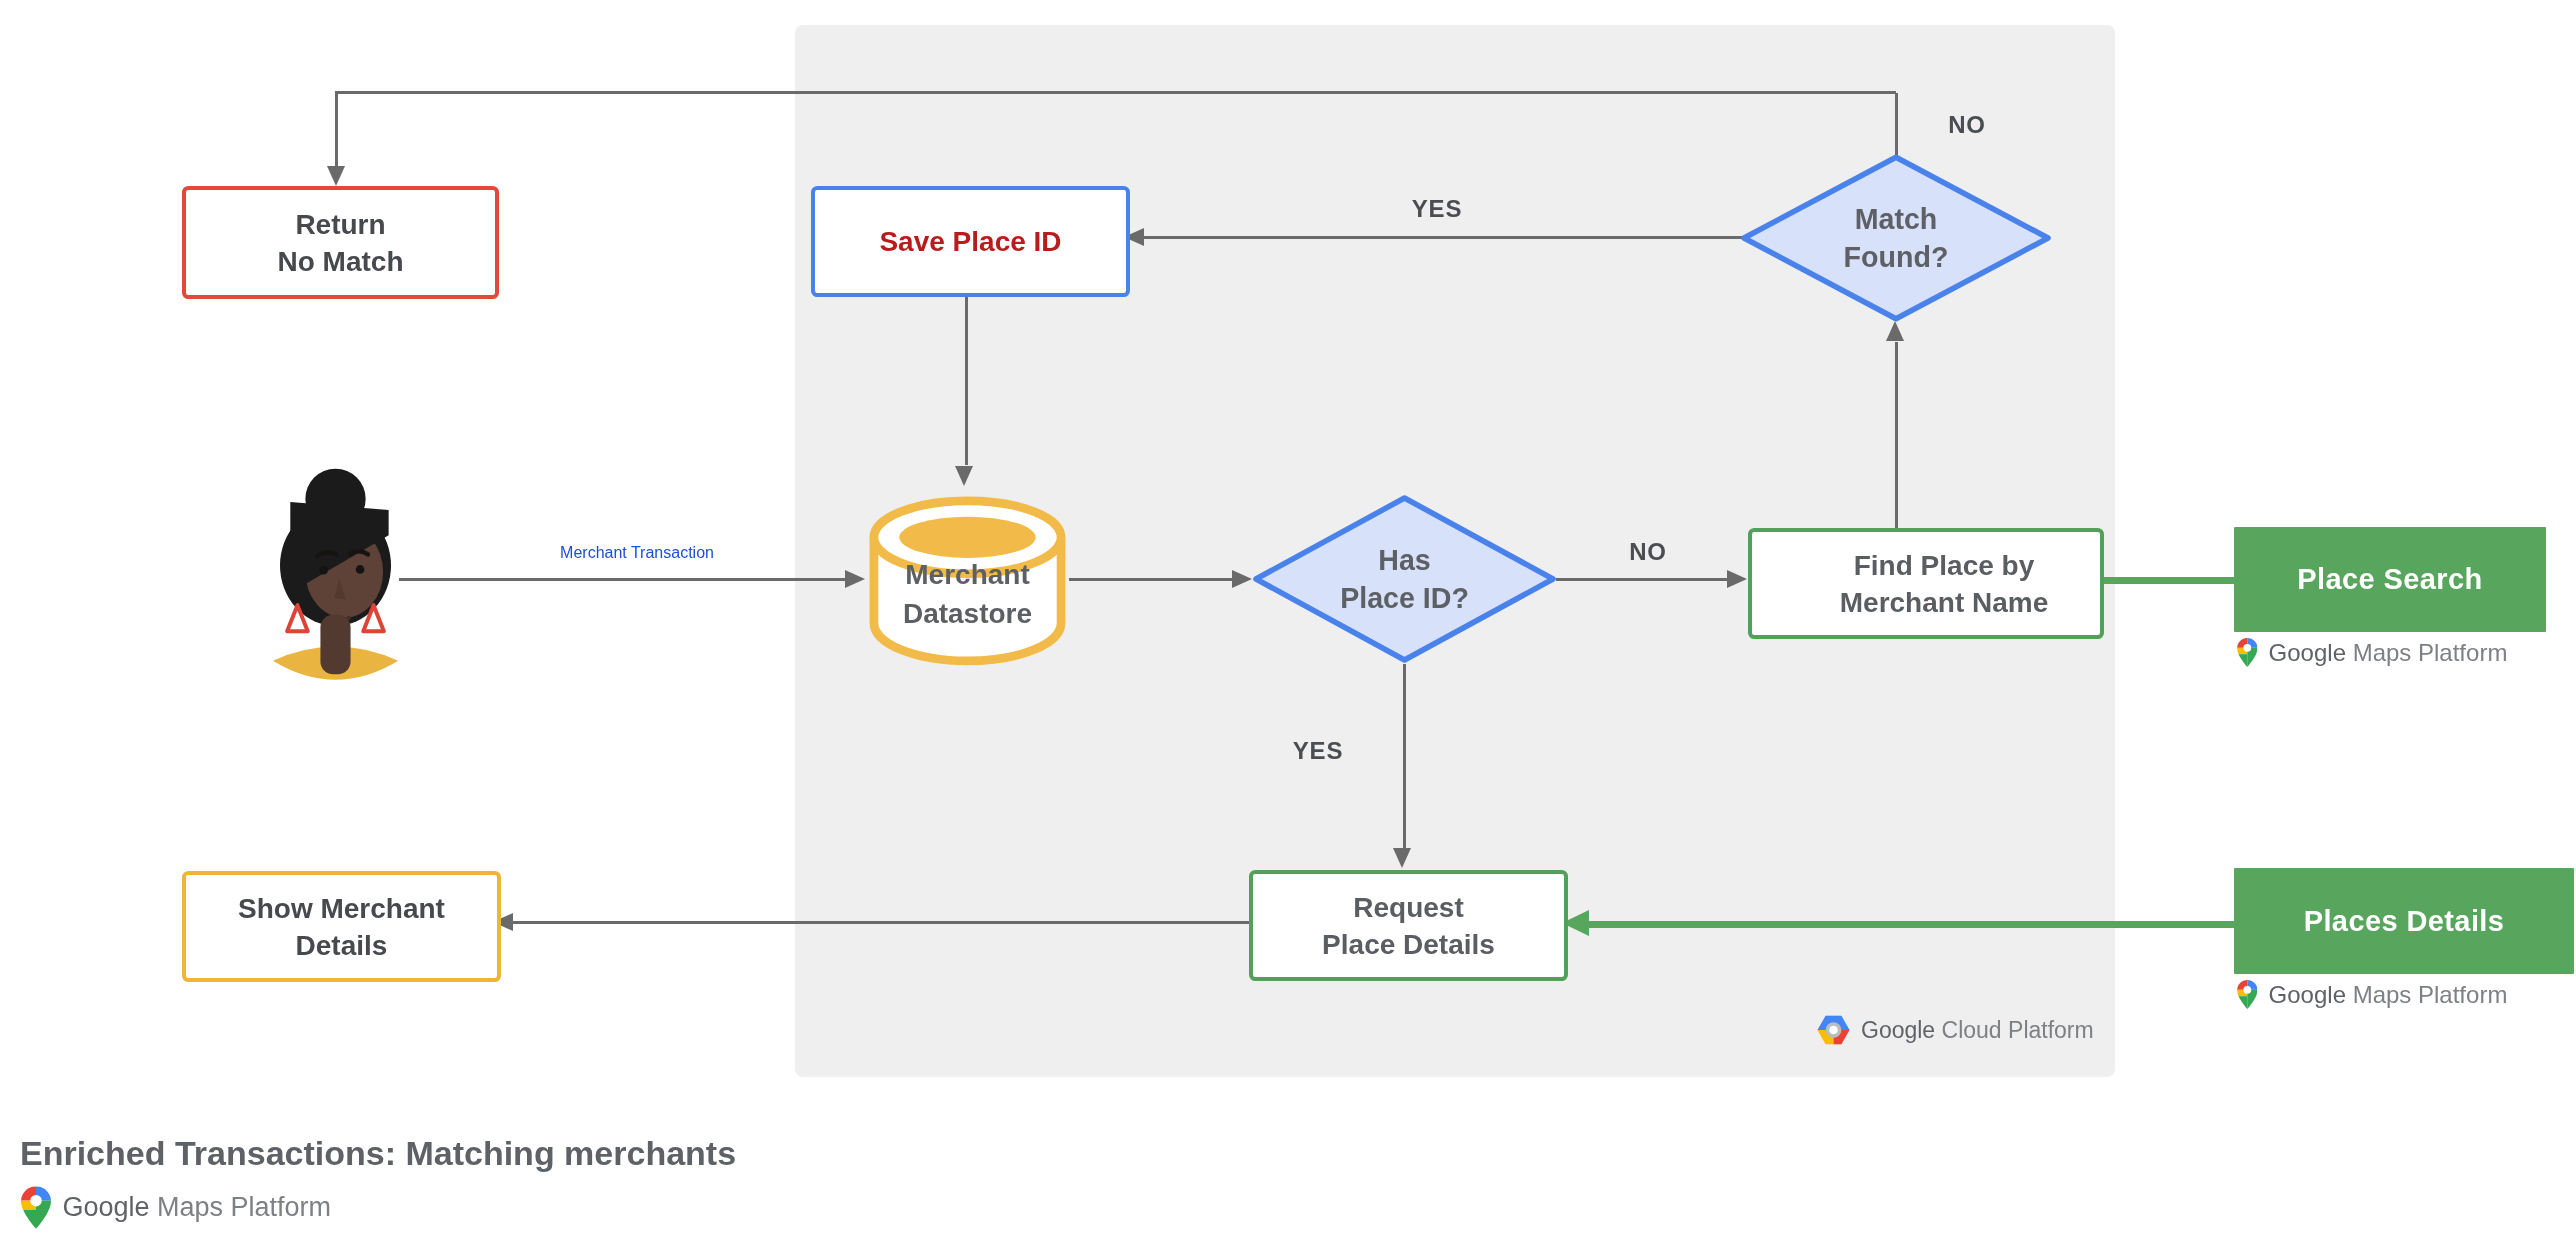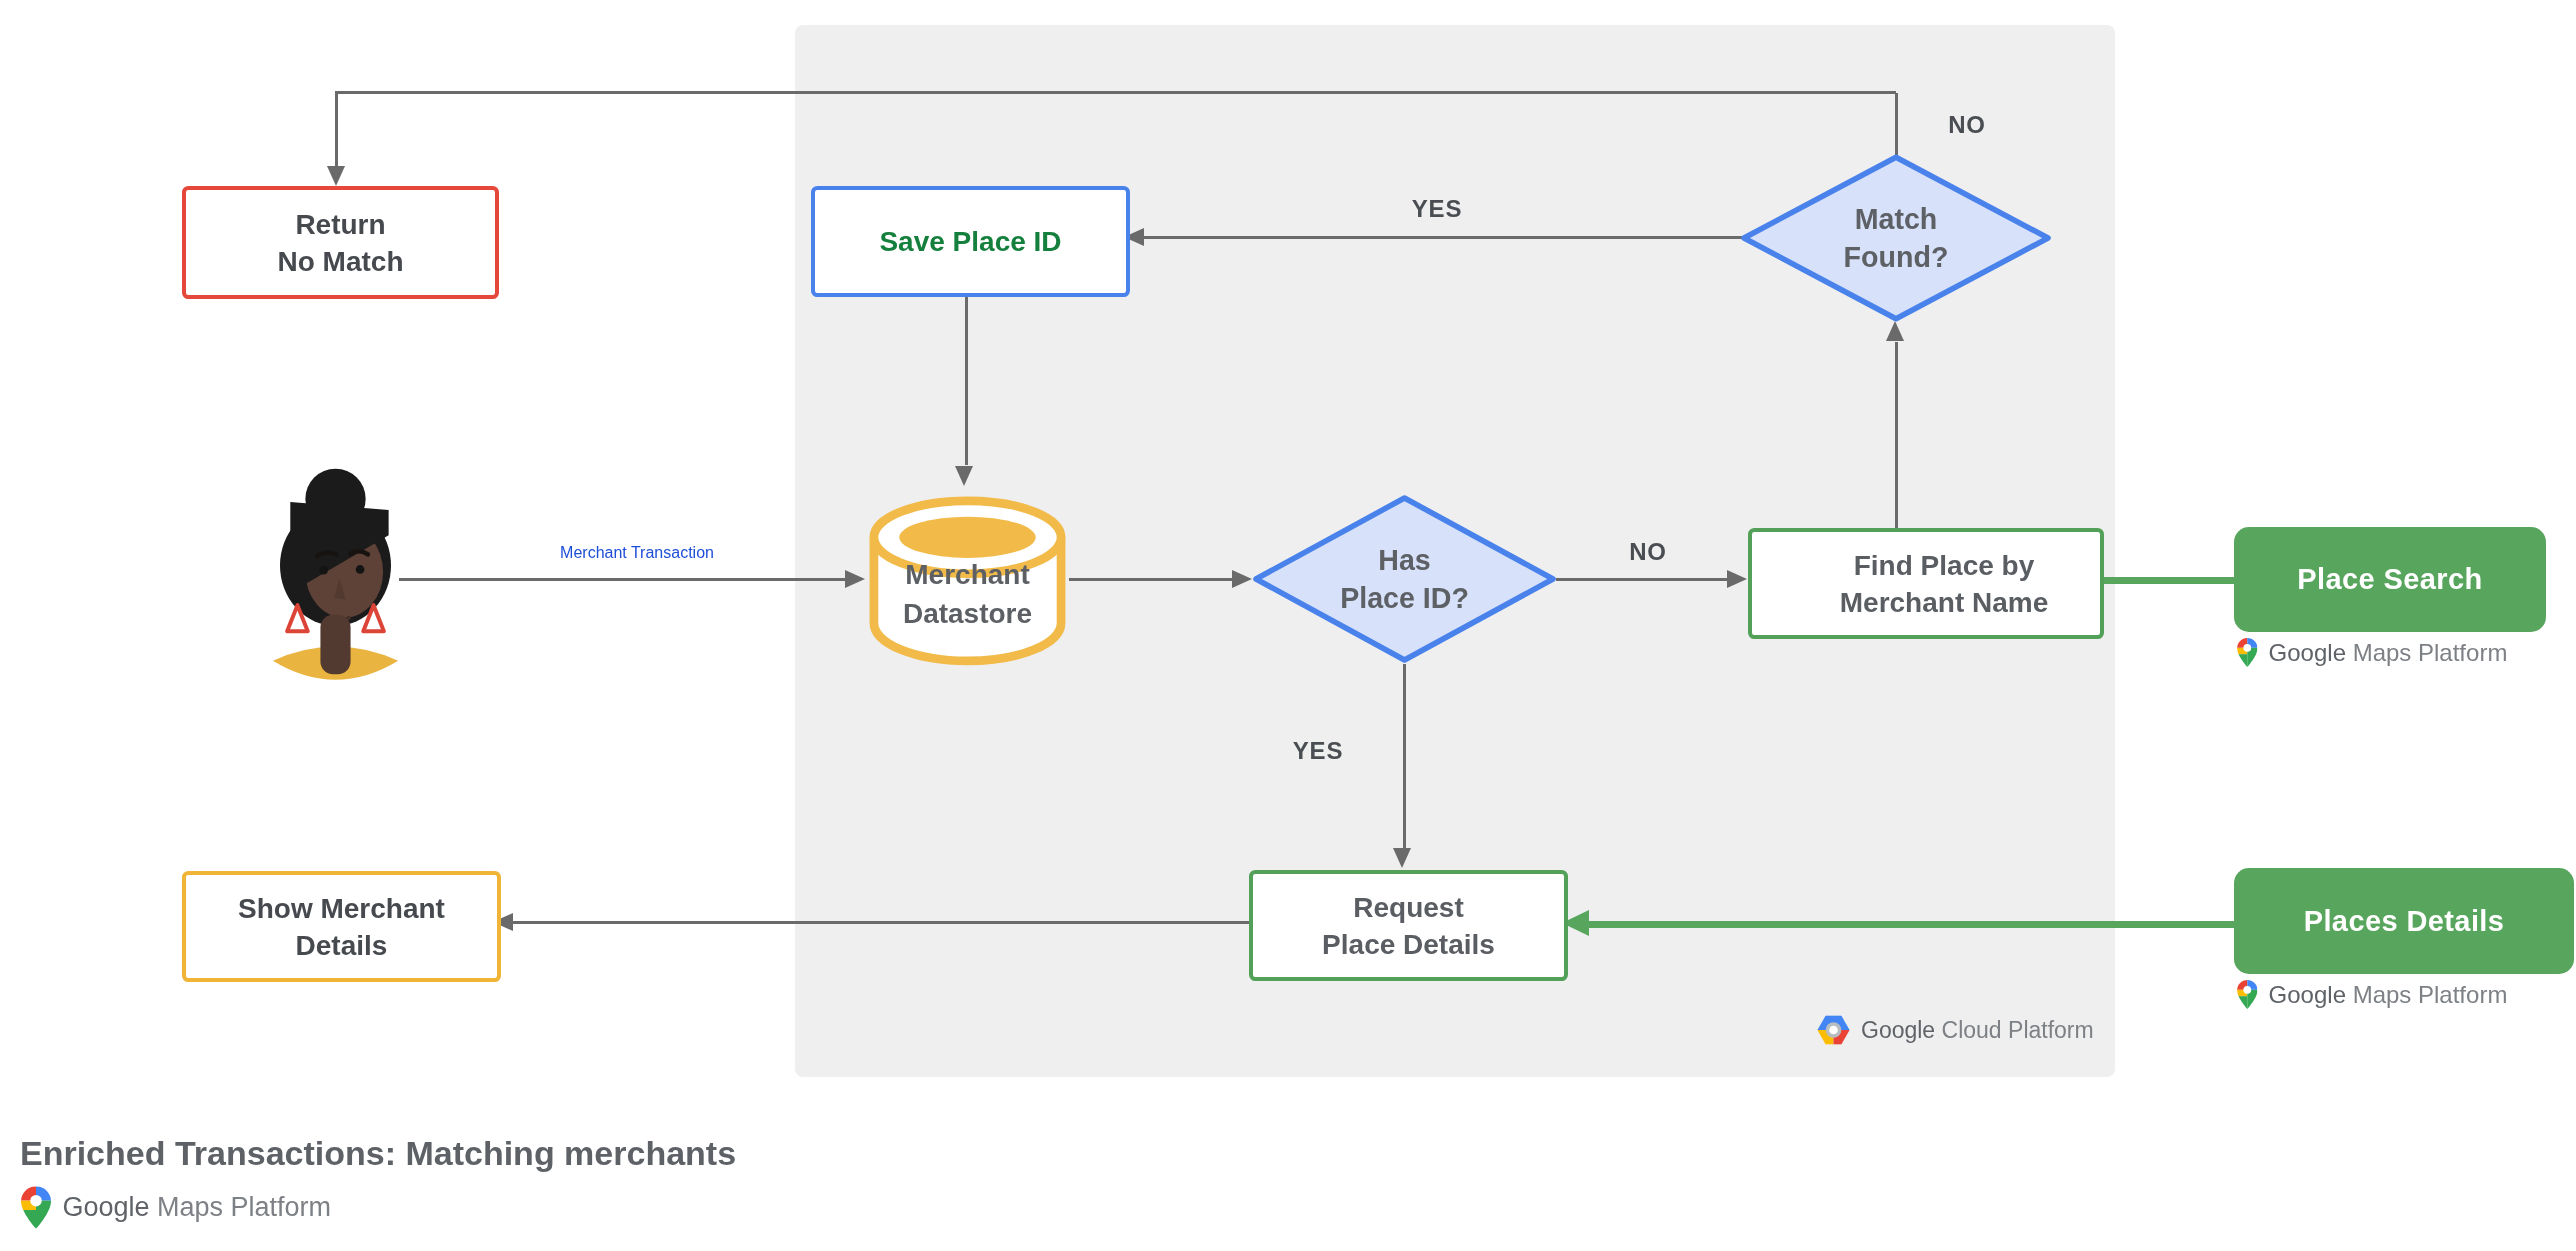--- a/index.html
+++ b/index.html
@@ -3,24 +3,24 @@
 <meta charset="utf-8">
 <style>
   html,body{margin:0;padding:0;background:#ffffff;}
   #stage{position:relative;width:2576px;height:1252px;background:#ffffff;overflow:hidden;
          font-family:"Liberation Sans","DejaVu Sans",sans-serif;}
   .panel{position:absolute;left:795px;top:24.6px;width:1320px;height:1052px;background:#EFEFEF;border-radius:8px;}
   
   .box{position:absolute;background:#ffffff;border-radius:6.3px;display:flex;align-items:center;justify-content:center;
        text-align:center;font-weight:bold;font-size:28px;line-height:37px;color:#53575C;}
   .b-red{border:4.8px solid #E5483B;color:#46494E;}
-  .b-blue{border:4.8px solid #4A82EC;color:#15803d;}
+  .b-blue{border:4.8px solid #4A82EC;color:#b91c1c;}
   .b-green{border:4.8px solid #53A158;color:#5A5E63;}
   .b-yellow{border:4.8px solid #F0B437;color:#46494E;}
-  .api{position:absolute;background:#58A55E;border-radius:15px;display:flex;align-items:center;justify-content:center;
+  .api{position:absolute;background:#58A55E;border-radius:1px;display:flex;align-items:center;justify-content:center;
        color:#ffffff;font-weight:bold;font-size:29px;letter-spacing:0.4px;}
   
   .dwrap{position:absolute;}
   .dtext{position:absolute;left:0;top:0;width:100%;height:100%;display:flex;align-items:center;justify-content:center;
          text-align:center;font-weight:bold;font-size:28.6px;line-height:38px;color:#5D6166;}
   
   .line{position:absolute;background:#6A6A6A;}
   .gline{position:absolute;background:#58A55E;}
   .ah{position:absolute;width:0;height:0;}
   .ah-right{border-left:20.6px solid #6A6A6A;border-top:9.5px solid transparent;border-bottom:9.5px solid transparent;}

